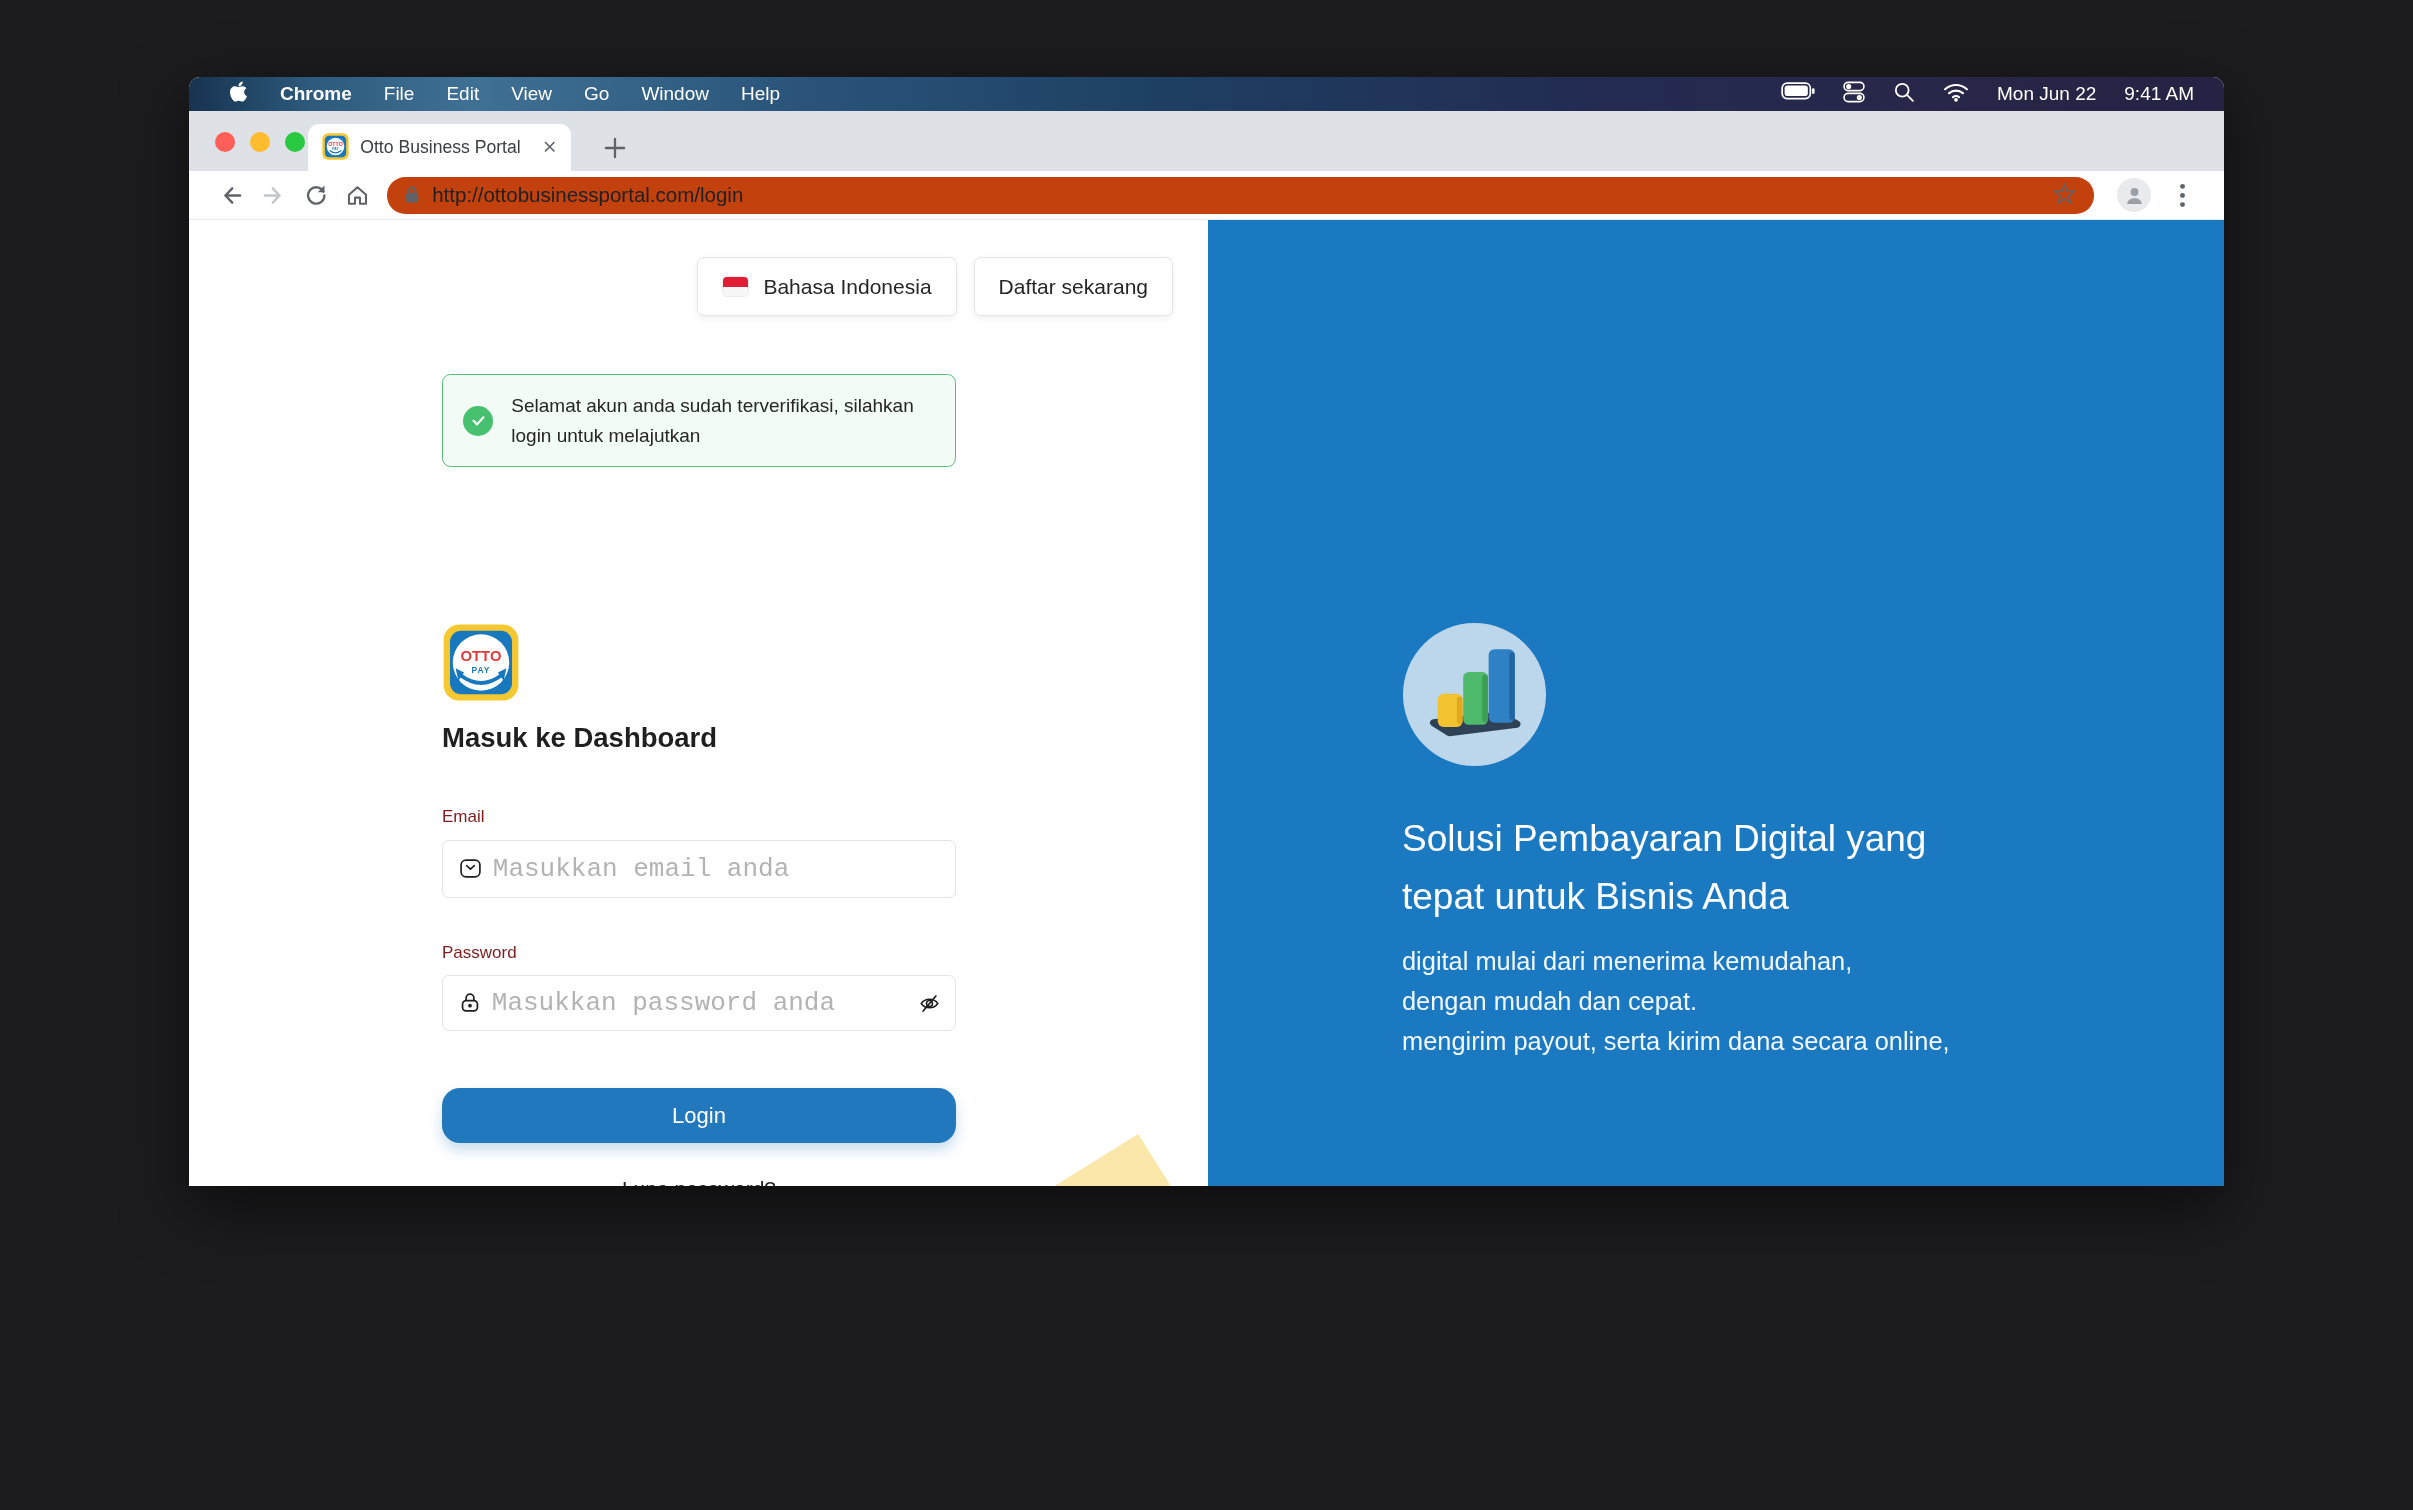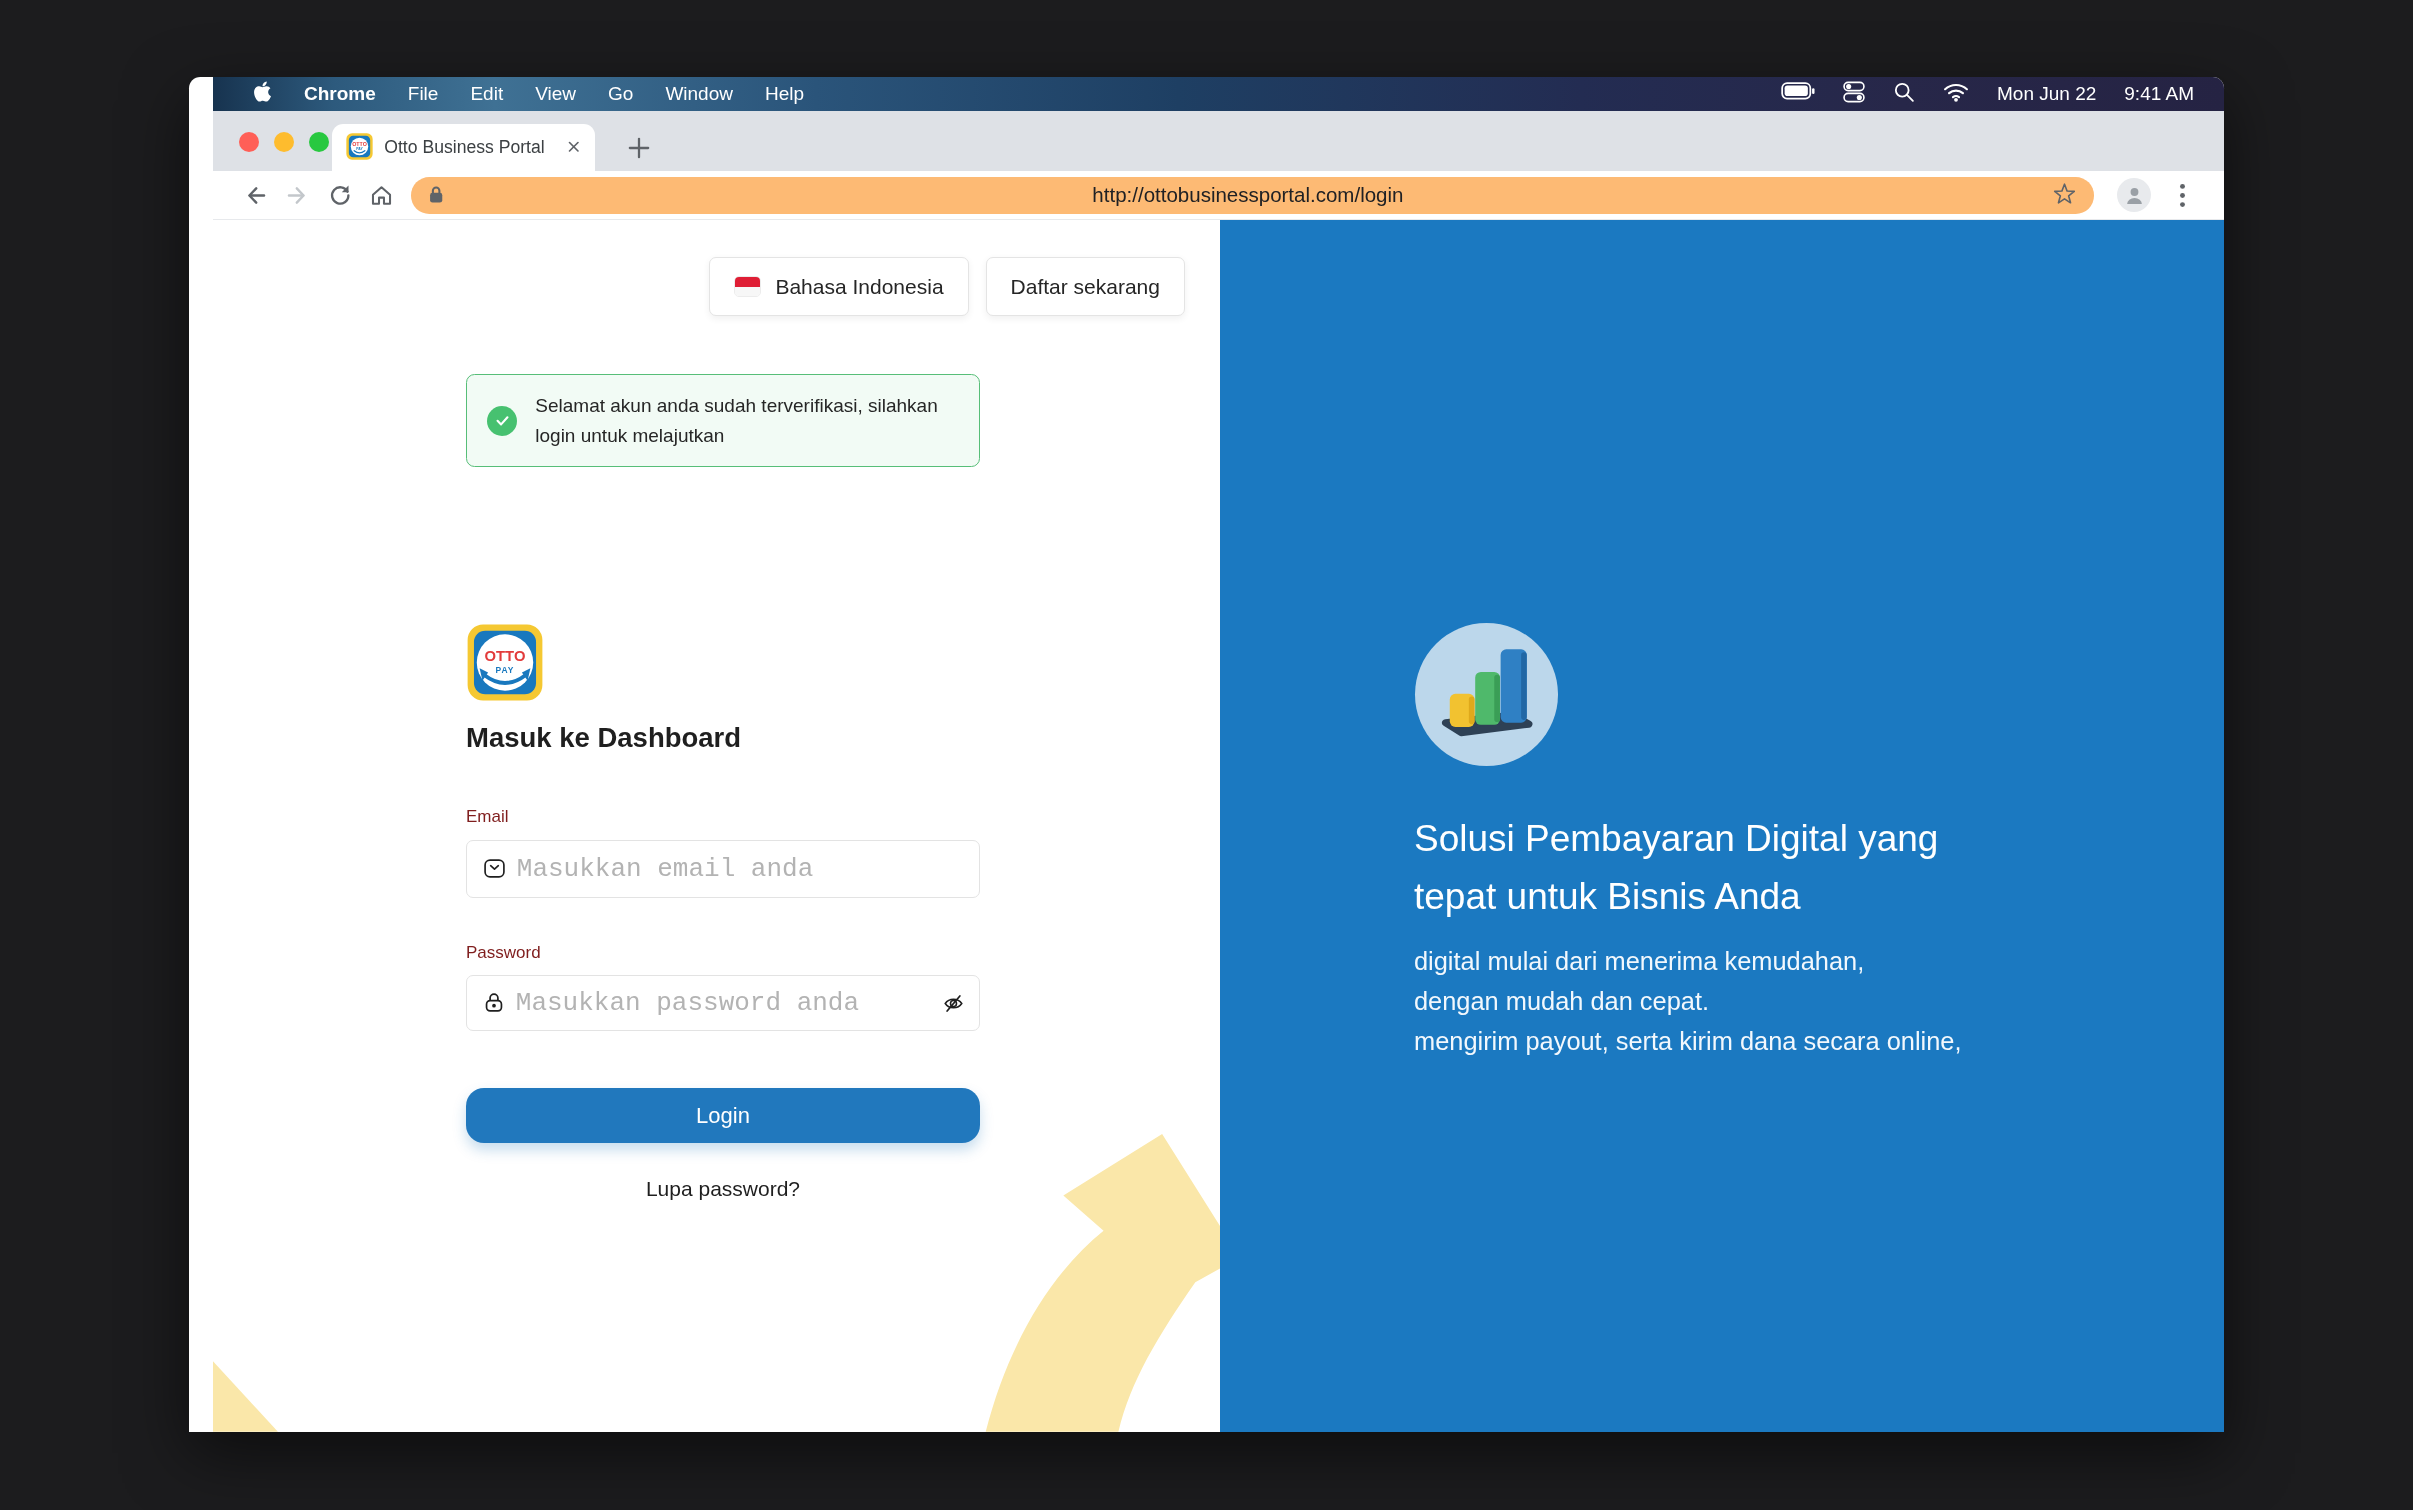--- a/index.html
+++ b/index.html
@@ -1,20 +1,20 @@
 <!DOCTYPE html>
 <html style="font-size:11.3px"><head>
 <meta charset="utf-8">
 <style>
   * { margin:0; padding:0; box-sizing:border-box; }
   html,body { width:2413px; height:1510px; }
   body { background:#1c1c1e; font-family:"Liberation Sans", sans-serif; position:relative; overflow:hidden; }
 
-  .window { position:absolute; left:189px; top:77px; width:2035px; height:1355px;
-            border-radius:11.3px 11.3px 0 0; overflow:hidden; box-shadow:0 21px 64px rgba(0,0,0,.55); background:#fff;padding-left:24px; }
+  .window { position:absolute; left:189px; top:77px; width:2035px; height:1109px;
+            border-radius:11.3px 11.3px 0 0; overflow:hidden; box-shadow:0 21px 64px rgba(0,0,0,.55); background:#fff; }
 
   
   .menubar { height:34px; display:flex; align-items:center; justify-content:space-between;
              padding:0 30px 0 40px; color:#fff; font-size:19px;
              background:linear-gradient(90deg,#17334f 0%,#2d5a7d 6%,#3f7194 14%,#2a547a 30%,#1e3f63 48%,#232c52 68%,#272749 84%,#252343 100%); }
   .mb-left { display:flex; align-items:center; gap:32px; }
   .mb-app { font-weight:bold; }
   .mb-item { white-space:nowrap; }
   .mb-right { display:flex; align-items:center; gap:28px; }
   .mb-right .txt { white-space:nowrap; }
@@ -25,22 +25,22 @@
   .dot { width:20px; height:20px; border-radius:50%; }
   .dot.red{background:#ff5f57;} .dot.yellow{background:#febc2e;} .dot.green{background:#28c840;}
   .tab { position:absolute; left:119px; top:13.4px; width:263px; height:47px; background:#fff;
          border-radius:11.3px 11.3px 0 0; display:flex; align-items:center; padding:0 14px; gap:11.3px; }
   .tab-title { font-size:17.6px; color:#3c4043; flex:1; white-space:nowrap; overflow:hidden; }
   .newtab { position:absolute; left:404px; top:15px; width:44px; height:44px; display:flex; align-items:center; justify-content:center; }
 
   
   .toolbar { height:49px; background:#fff; display:flex; align-items:center; padding:0 21px; border-bottom:0.7px solid #e7e9ec; }
   .tb-btn { width:42px; height:41px; display:flex; align-items:center; justify-content:center; flex:none; }
-  .urlpill { height:37px; background:#fdba74; border-radius:18.3px; flex:1; display:flex; align-items:center;
-             padding:0 17px; gap:12.7px; margin:0 12.7px 0 8.5px;text-align:center; }
+  .urlpill { height:37px; background:#c2410c; border-radius:18.3px; flex:1; display:flex; align-items:center;
+             padding:0 17px; gap:12.7px; margin:0 12.7px 0 8.5px; }
   .url { font-size:20.5px; color:#202124; flex:1; white-space:nowrap; }
   .avatar { width:34px; height:34px; border-radius:50%; background:#e8eaed; display:flex; align-items:center; justify-content:center; margin:0 10px; flex:none; }
 
   
   .content { display:flex; height:1212px; }
   .panel-left { width:1019px; background:#fff; position:relative; overflow:hidden; }
   .panel-right { width:1016px; background:#1b79c1; position:relative; overflow:hidden; }
 
   .decor { position:absolute; left:0; top:0; width:1019px; height:1212px; }
 

